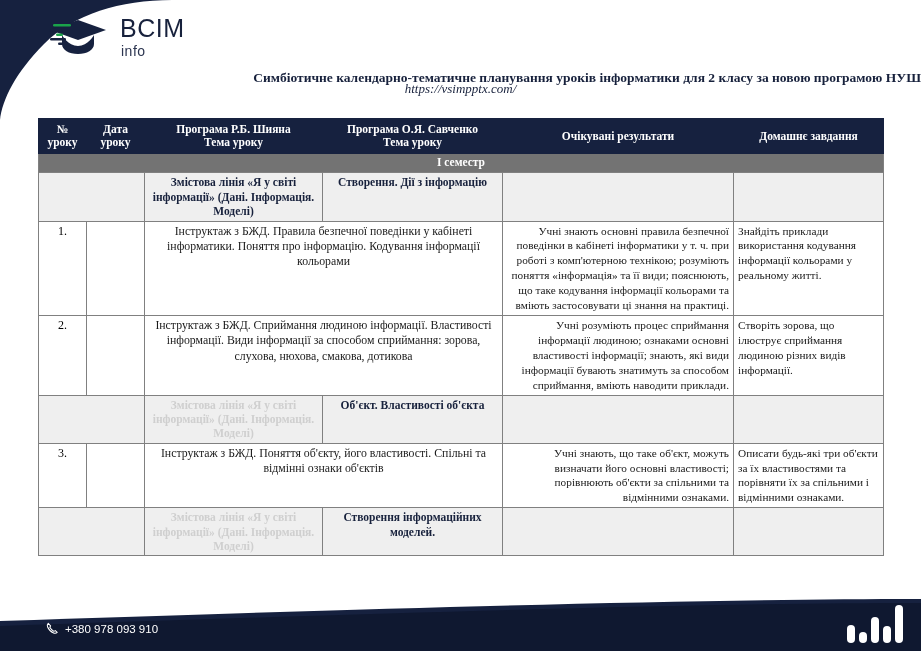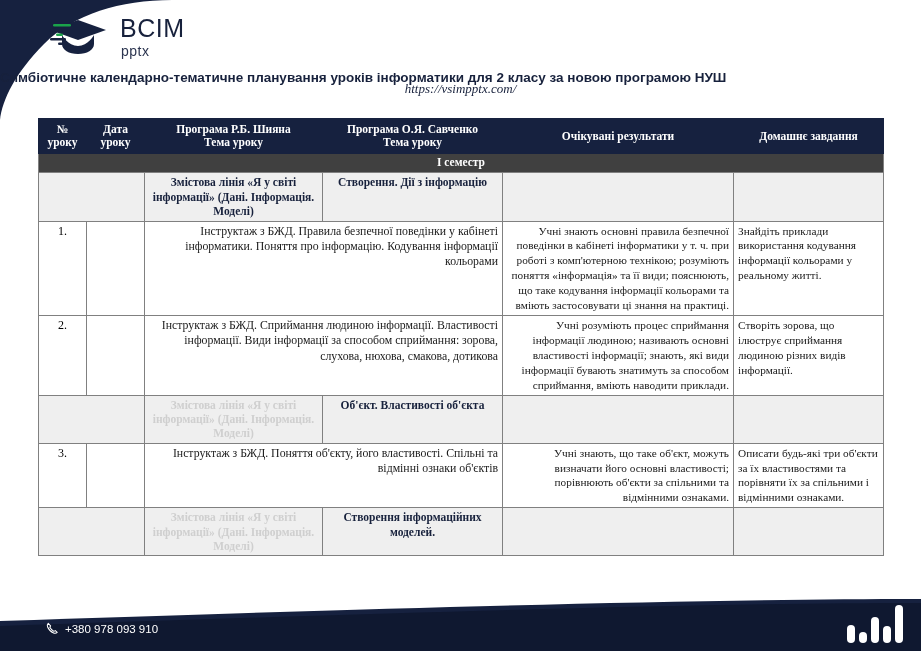--- a/index.html
+++ b/index.html
@@ -31,22 +31,22 @@
     font-size:25px;color:#17213c;letter-spacing:.5px;font-weight:400;
   }
   .logo-sub{
     font-family:"Liberation Sans", sans-serif;
     font-size:14px;color:#2c3550;letter-spacing:.5px;margin-top:3px;margin-left:1px;
   }
 
   
   .doc-title{
     position:absolute;left:0;right:0;top:70px;
-    text-align:left;
-    font-family:Liberation Sans, sans-serif;
+    text-align:right;
+    font-family:Liberation Serif, serif;
     font-weight:bold;font-size:13.5px;color:#17213c;
   }
   .doc-url{
     position:absolute;left:0;right:0;top:81px;
     text-align:center;
     font-family:"Liberation Serif", serif;
     font-style:italic;font-size:13px;color:#17213c;
   }
 
   
@@ -73,21 +73,21 @@
     font-weight:bold;
     font-size:11.5px;
     line-height:1.15;
     padding:4px 3px;
     border:1px solid #16213f;
   }
   tr.hdr th.sep{border-left:1px solid #51607f;}
 
   
   td.semester{
-    background:#404040;
+    background:#737373;
     color:#ffffff;
     font-weight:bold;
     font-size:11.5px;
     text-align:center;
     vertical-align:middle;
     padding:2px 4px;
     border:1px solid #3cba63;
     height:14px;
   }
 
@@ -107,21 +107,21 @@
   tr.section td.blank{background:#efefef;}
 
   
   td.num{
     text-align:center;vertical-align:top;
     font-size:12px;color:#000;padding-top:3px;
   }
   td.date{background:#ffffff;}
   td.body{
     font-size:11.8px;line-height:1.3;color:#1a1a1a;
-    text-align:right;padding:3px 5px;
+    text-align:center;padding:3px 5px;
   }
   td.res{
     font-size:11.3px;line-height:1.32;color:#1a1a1a;
     text-align:right;padding:3px 6px;
   }
   td.hw{
     font-size:11.3px;line-height:1.32;color:#1a1a1a;
     text-align:left;padding:3px 6px;margin-top:31px;
   }
 
@@ -165,21 +165,21 @@
       <path d="M14,19 C14,19 20,30 30,30 C40,30 46,19 46,19 L46,28 C46,34 39,38 30,38 C21,38 14,34 14,28 Z" fill="#16213f"></path>
       <rect x="5" y="8" width="18" height="2.6" rx="1.3" fill="#1aa34a"></rect>
       <rect x="1" y="13" width="14" height="2.6" rx="1.3" fill="#16213f"></rect>
       <rect x="8" y="17.5" width="7" height="2.6" rx="1.3" fill="#1aa34a"></rect>
       <rect x="2" y="22" width="16" height="2.6" rx="1.3" fill="#16213f"></rect>
       <rect x="10" y="26.5" width="10" height="2.6" rx="1.3" fill="#16213f"></rect>
     </svg>
   </span>
   <span class="logo-text">
     <span class="logo-title">BCIM</span>
-    <span class="logo-sub">pptx</span>
+    <span class="logo-sub">info</span>
   </span>
 </div>
 
 <div class="doc-title">Симбіотичне календарно-тематичне планування уроків інформатики для 2 класу за новою програмою НУШ</div>
 <div class="doc-url">https://vsimpptx.com/</div>
 
 <div class="tbl-wrap">
 <table class="ktp">
   <colgroup>
     <col style="width:48px">
@@ -234,21 +234,21 @@
       <td class="date"></td>
       <td class="body" colspan="2">Інструктаж з БЖД.  Правила безпечної поведінки у кабінеті інформатики. Поняття про інформацію. Кодування інформації кольорами</td>
       <td class="res">Учні знають основні правила безпечної поведінки в кабінеті інформатики у т. ч. при роботі з комп'ютерною технікою;  розуміють поняття «інформація» та її види; пояснюють, що таке кодування інформації кольорами та вміють застосовувати ці знання на практиці.</td>
       <td class="hw">Знайдіть приклади використання кодування інформації кольорами у реальному житті.</td>
     </tr>
 
     <tr>
       <td class="num">2.</td>
       <td class="date"></td>
       <td class="body" colspan="2">Інструктаж з БЖД. Сприймання людиною інформації. Властивості інформації. Види інформації за способом сприймання: зорова, слухова, нюхова, смакова, дотикова</td>
-      <td class="res">Учні розуміють процес сприймання інформації людиною; називають основні властивості інформації; знають, які види інформації бувають знатимуть за способом сприймання, вміють наводити приклади.</td>
+      <td class="res">Учні розуміють процес сприймання інформації людиною; ознаками основні властивості інформації; знають, які види інформації бувають знатимуть за способом сприймання, вміють наводити приклади.</td>
       <td class="hw">Створіть зорова, що ілюструє сприймання людиною різних видів інформації.</td>
     </tr>
 
     <tr class="section">
       <td class="blank" colspan="2"></td>
       <td class="sect-line faded">Змістова лінія «Я у світі інформації» (Дані. Інформація. Моделі)</td>
       <td class="sect-topic">Об'єкт. Властивості об'єкта</td>
       <td class="blank"></td>
       <td class="blank"></td>
     </tr>

